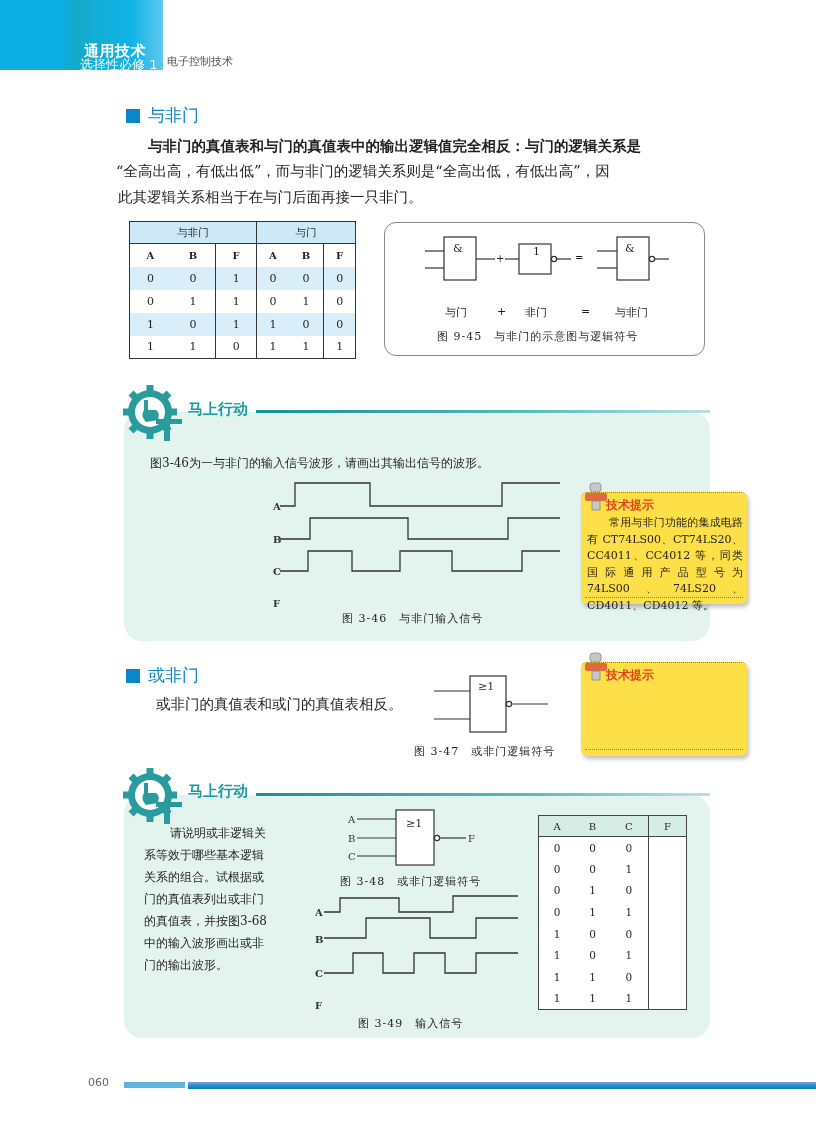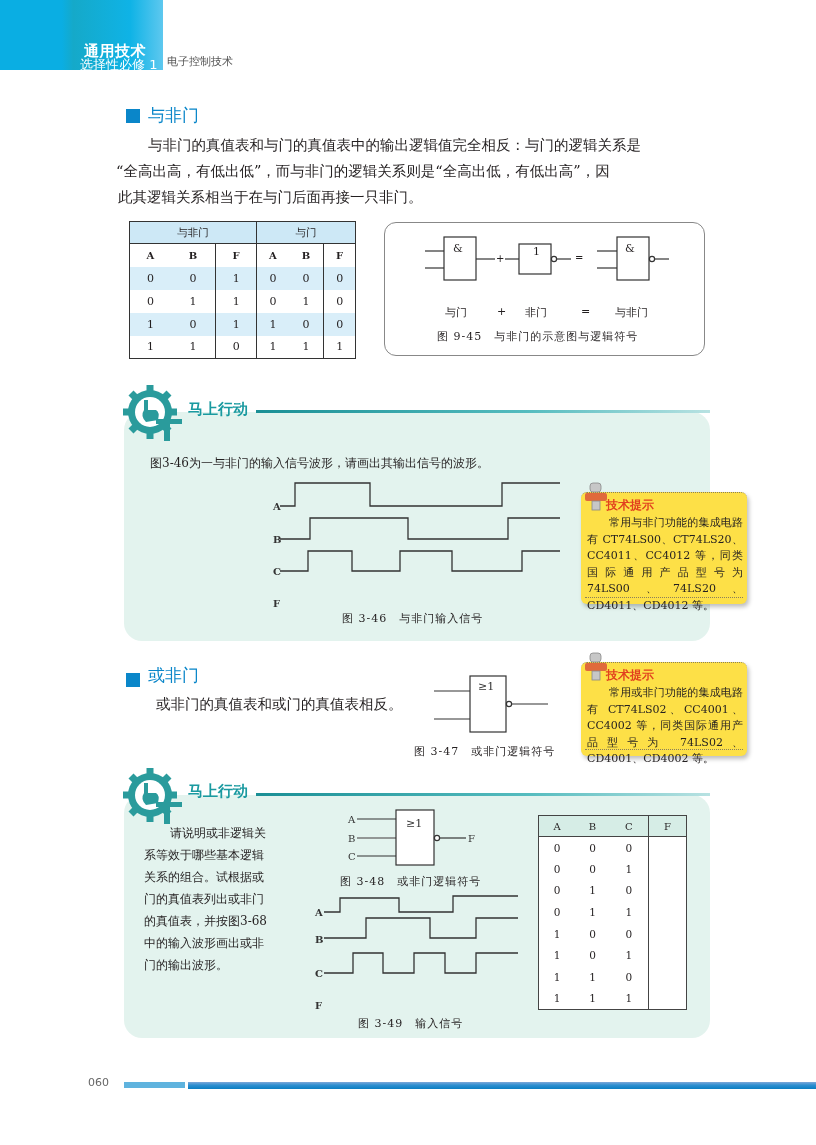--- a/index.html
+++ b/index.html
@@ -73,21 +73,21 @@
 
 <div class="hdr-band"></div>
 <div class="hdr-title">通用技术</div>
 <div class="hdr-sub">选择性必修 1</div>
 <div class="hdr-chapter">电子控制技术</div>
 
 <div class="sec-head" style="left:126px; top:104px;">
   <span class="sec-sq"></span>
   <span>与非门</span>
 </div>
-<div class="para" style="left:148px; top:131px;">与非门的真值表和与门的真值表中的输出逻辑值完全相反：与门的逻辑关系是</div>
+<div class="para" style="left:148px; top:131px;font-weight:bold;">与非门的真值表和与门的真值表中的输出逻辑值完全相反：与门的逻辑关系是</div>
 <div class="para" style="left:116px; top:157px;">“全高出高，有低出低”，而与非门的逻辑关系则是“全高出低，有低出高”，因</div>
 <div class="para" style="left:118px; top:183px;">此其逻辑关系相当于在与门后面再接一只非门。</div>
 
 <table class="tt tt1">
   <tbody>
       <tr>
     <th class="grp vsep" colspan="3">与非门</th>
     <th class="grp" colspan="3">与门</th>
   </tr>
   <tr class="hd">
@@ -206,41 +206,40 @@
   <div class="tip-head">技术提示</div>
   <div class="tip-body" style="text-indent:2em;">常用与非门功能的集成电路有 CT74LS00、CT74LS20、CC4011、CC4012 等，同类国际通用产品型号为 74LS00、74LS20、CD4011、CD4012 等。</div>
   <div class="tip-bottom"></div>
 </div>
 <svg class="robot" style="left:583px; top:482px;" width="26" height="30">
   <rect x="7" y="1" width="11" height="9" rx="3" fill="#c7c7c7" stroke="#888" stroke-width="0.8"></rect>
   <rect x="2" y="11" width="22" height="8" rx="2" fill="#e06a3b"></rect>
   <rect x="9" y="19" width="8" height="9" fill="#c7c7c7" stroke="#888" stroke-width="0.8"></rect>
 </svg>
 
-<div class="sec-head" style="left:126px; top:664px;align-items:flex-end;">
+<div class="sec-head" style="left:126px; top:664px;">
   <span class="sec-sq"></span>
   <span>或非门</span>
 </div>
 <div class="para" style="left:156px; top:690px;">或非门的真值表和或门的真值表相反。</div>
 
 <svg style="position:absolute;left:432px;top:674px" width="120" height="62">
   <g stroke="#333" stroke-width="1.2" fill="none">
     <line x1="2" y1="17" x2="38" y2="17"></line>
       <line x1="2" y1="45" x2="38" y2="45"></line>
     <rect x="38" y="2" width="36" height="56" fill="#fff"></rect>
     <circle cx="77" cy="30" r="2.6" fill="#fff"></circle>
     <line x1="80" y1="30" x2="116" y2="30"></line>
   </g>
   <text x="46" y="16" font-size="11" fill="#333">≥1</text>
 </svg>
 <div class="caption" style="left:414px; top:744px;">图 3-47　或非门逻辑符号</div>
 
 <div class="tip" style="left:581px; top:662px; width:166px; height:94px;">
   <div class="tip-head">技术提示</div>
-  <div class="tip-body" style="text-indent:2em;">常用或非门功能的集成电路有 CT74LS02、CC4001、CC4002 等，同类国际通用产品型号为 74LS02、CD4001、CD4002 等。</div>
   <div class="tip-bottom"></div>
 </div>
 <svg class="robot" style="left:583px; top:652px;" width="26" height="30">
   <rect x="7" y="1" width="11" height="9" rx="3" fill="#c7c7c7" stroke="#888" stroke-width="0.8"></rect>
   <rect x="2" y="11" width="22" height="8" rx="2" fill="#e06a3b"></rect>
   <rect x="9" y="19" width="8" height="9" fill="#c7c7c7" stroke="#888" stroke-width="0.8"></rect>
 </svg>
 
 <div class="act-panel" style="left:124px; top:795px; width:586px; height:243px;"></div>
 <svg class="gear" style="left:120px; top:765px;" width="66" height="64" viewBox="0 0 66 64">

